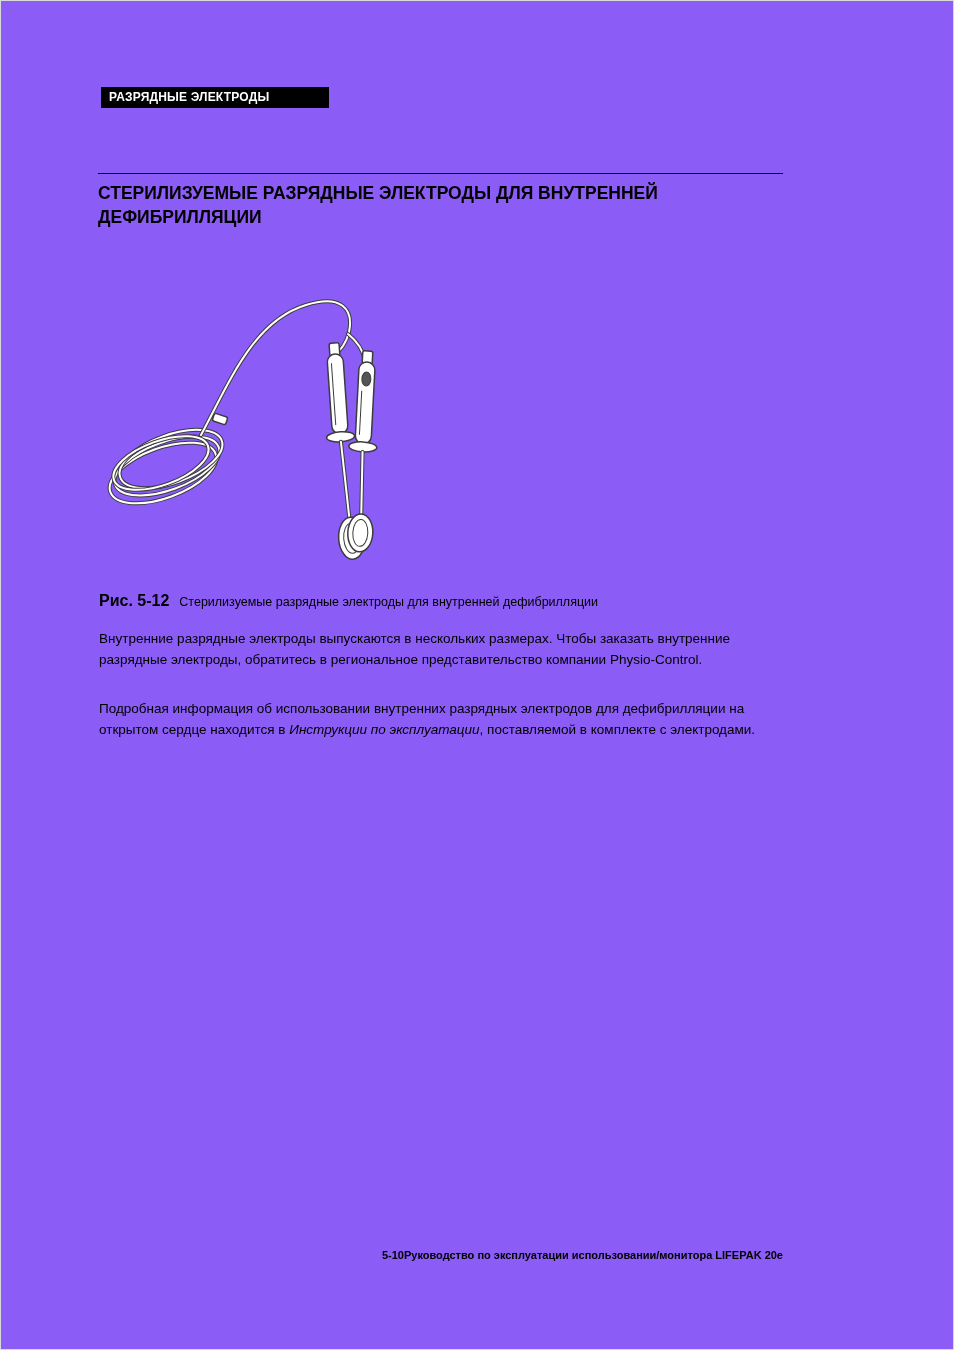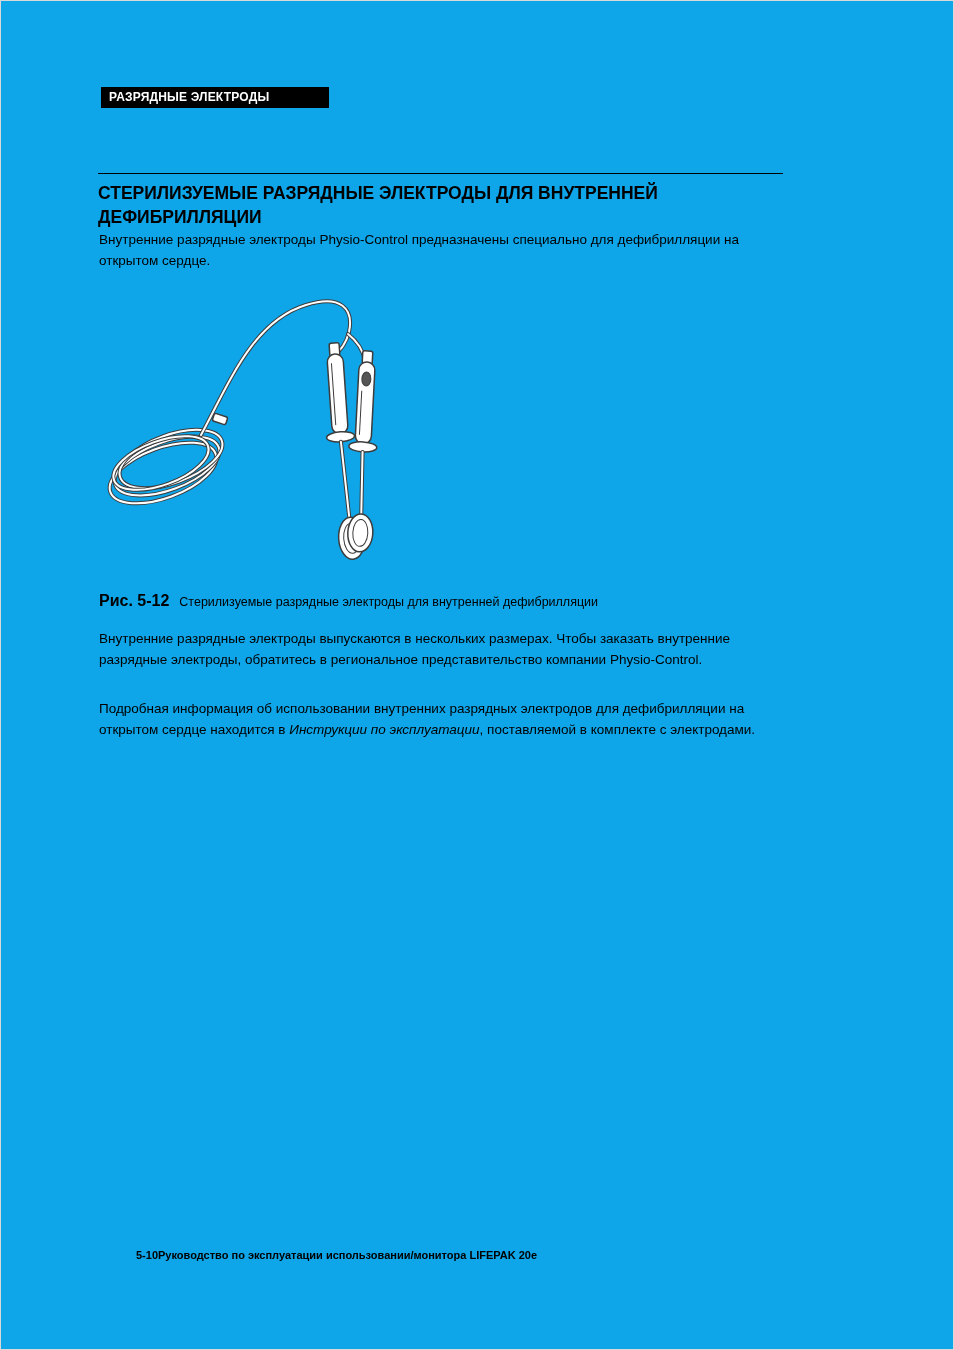--- a/index.html
+++ b/index.html
@@ -1,20 +1,20 @@
 <!DOCTYPE html>
 <html><head>
 <meta charset="utf-8">
 <style>
   html,body{margin:0;padding:0;background:#888;}
   .page{
     position:relative;
     width:954px;height:1350px;
     margin:0 auto;
-    background:#0ea5e9;
+    background:#8b5cf6;
     border:1px solid #d9d9d9;
     box-sizing:border-box;
     font-family:"Liberation Sans", sans-serif;
     color:#000;
     overflow:hidden;
   }
   .banner{
     position:absolute;left:100px;top:86px;
     background:#000;color:#fff;
     font-size:12px;font-weight:bold;
@@ -46,41 +46,40 @@
     font-size:12.5px;
   }
   .caption .cap-label{
     font-size:16px;font-weight:bold;margin-right:10px;
   }
   .p2{top:627px;}
   .p3{top:697px;}
   .italic{font-style:italic;}
   .footer{
     position:absolute;left:100px;top:1248px;width:682px;
-    display:flex;justify-content:flex-start;align-items:baseline;
-    font-size:11px;font-weight:bold;margin-left:35px;
+    display:flex;justify-content:flex-end;align-items:baseline;
+    font-size:11px;font-weight:bold;
   }
   
   .tube-o{fill:none;stroke:#3c3c3c;stroke-width:4;stroke-linecap:round;}
   .tube-i{fill:none;stroke:#ffffff;stroke-width:2;stroke-linecap:round;}
   .outline{fill:#ffffff;stroke:#3c3c3c;stroke-width:1.5;}
   .thin{fill:none;stroke:#3c3c3c;stroke-width:1;}
 </style>
 </head>
 <body>
 
 <div class="page">
 
   <div class="banner">РАЗРЯДНЫЕ ЭЛЕКТРОДЫ</div>
 
   <div class="section">
     <h1>СТЕРИЛИЗУЕМЫЕ РАЗРЯДНЫЕ ЭЛЕКТРОДЫ ДЛЯ ВНУТРЕННЕЙ ДЕФИБРИЛЛЯЦИИ</h1>
   </div>
 
-  <div class="para intro">Внутренние разрядные электроды Physio-Control предназначены специально для дефибрилляции на открытом сердце.</div>
 
   <div class="figure-wrap">
     <svg width="330" height="300" viewBox="0 0 330 300">
 
       <g transform="translate(62,186) rotate(-20)">
         <ellipse class="tube-o" rx="56" ry="25"></ellipse>
         <ellipse class="tube-i" rx="56" ry="25"></ellipse>
       </g>
       <g transform="translate(66,179) rotate(-20)">
         <ellipse class="tube-o" rx="55" ry="24"></ellipse>

